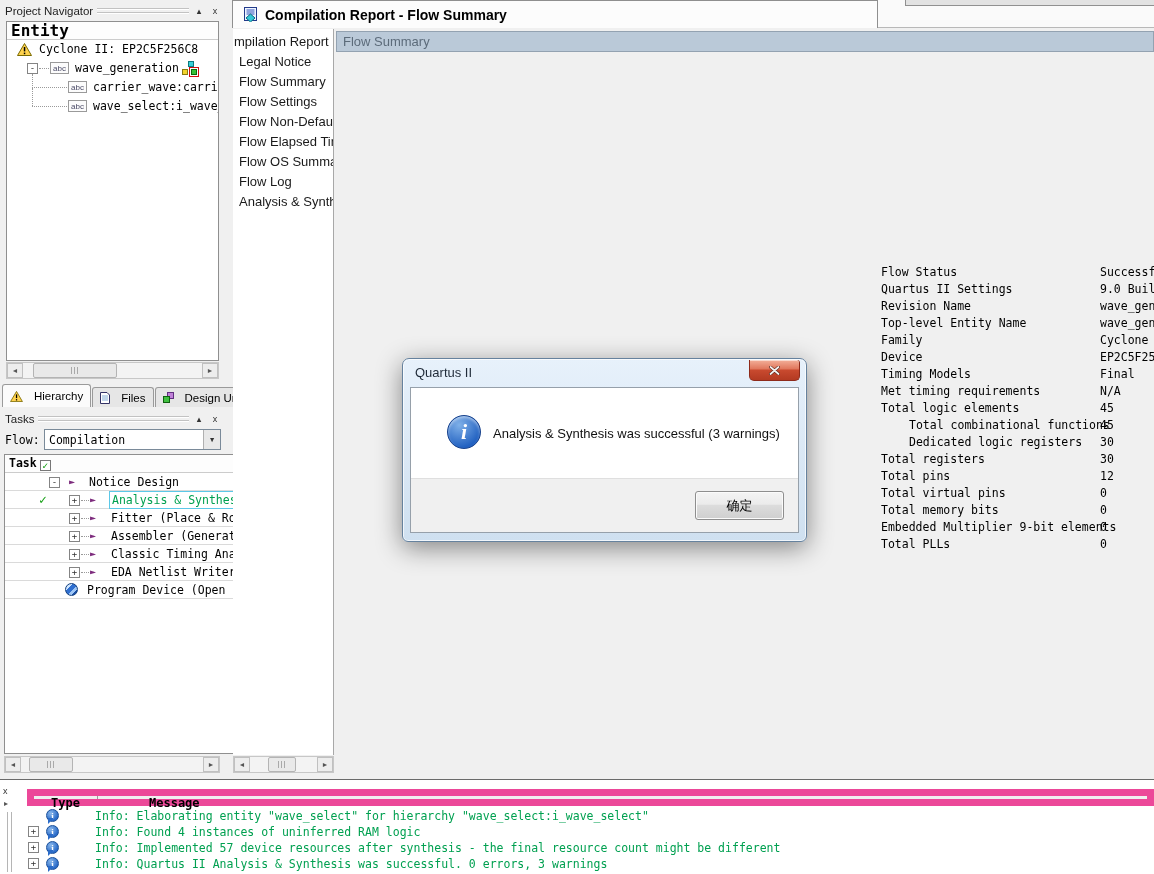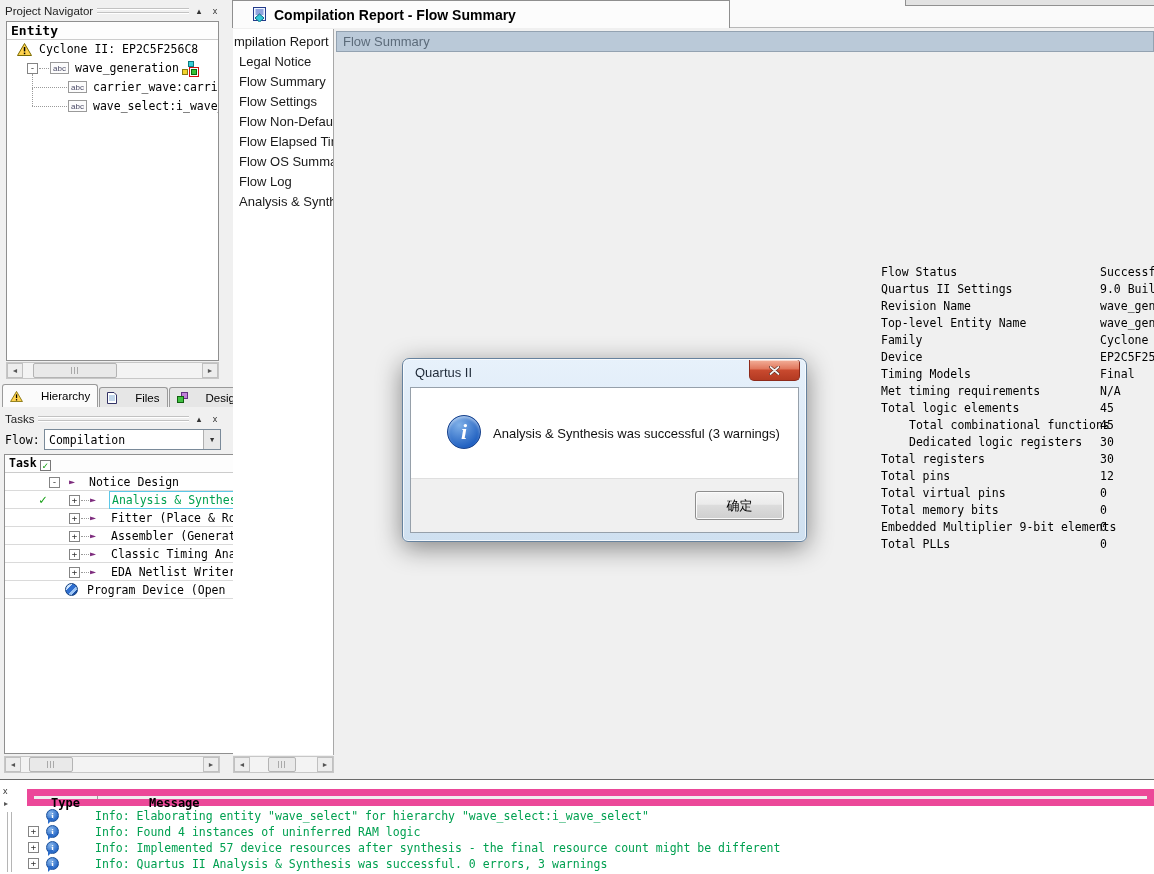--- a/index.html
+++ b/index.html
@@ -24,21 +24,21 @@
   
   .hscroll { position:absolute; height:17px; display:flex; align-items:stretch;
     background:#f3f3f3; border:1px solid #c7c7c7; }
   .sb-btn { width:16px; font-size:7px; color:#555; display:flex; align-items:center; justify-content:center; background:#ededed; border:1px solid #c0c0c0; }
   .sb-track { flex:1; position:relative; }
   .sb-thumb { position:absolute; top:0; height:100%; background:#e9e9e9; border:1px solid #b4b4b4; border-radius:2px; display:flex; align-items:center; justify-content:center; }
   .grip { width:8px; height:7px;
     background:repeating-linear-gradient(90deg,#a9a9a9 0 1px,transparent 1px 3px); }
 
   
-  .tree-header { height:18px; line-height:17px; padding-left:4px; font-size:13px; font-weight:bold;
+  .tree-header { height:18px; line-height:17px; padding-left:4px; font-size:16px; font-weight:bold;
     border-bottom:1px solid #cccccc; background:#fdfdfd; }
   .tnode { position:relative; height:19px; font-size:11.5px; line-height:19px; white-space:nowrap; }
   .tnode .nlabel { position:absolute; top:0; }
   .expbox { position:absolute; top:4px; width:11px; height:11px; border:1px solid #848484; background:#fff;
     font-size:9px; line-height:9px; text-align:center; color:#333; font-family:"DejaVu Sans Mono",monospace; }
   .abc-icon { position:absolute; top:3px; width:19px; height:12px; border:1px solid #9a9a9a; background:#fcfcfc;
     font-size:8px; line-height:11px; text-align:center; color:#4a4a66; font-family:"Liberation Sans",sans-serif; }
   .dotline { position:absolute; border-top:1px dotted #9a9a9a; height:0; top:9px; }
   .vdot { position:absolute; border-left:1px dotted #9a9a9a; width:0; }
 
@@ -46,21 +46,21 @@
   .du-icon { position:absolute; top:2px; width:16px; height:15px; }
   .du-icon i { position:absolute; width:6px; height:6px; }
   .du-top { left:6px; top:0; background:#39d0d8; border:1px solid #0c7a80; }
   .du-left { left:0px; top:8px; background:#f2d42c; border:1px solid #8a7a10; }
   .du-right { left:9px; top:8px; background:#35c235; border:1px solid #0a6a0a; outline:1px solid #d01010; outline-offset:1px; }
 
   .warn-svg { display:inline-block; vertical-align:-2px; }
 
   
   #pn-tabs { position:absolute; left:2px; top:384px; height:23px; display:flex; align-items:flex-end; gap:1px; }
-  .pn-tab { display:inline-flex; align-items:center; gap:18px; height:20px; padding:0 7px;
+  .pn-tab { display:inline-flex; align-items:center; gap:11px; height:20px; padding:0 7px;
     border:1px solid #9a9a9a; border-bottom:none; border-radius:3px 3px 0 0; background:#e6e6e6;
     font-size:11.5px; white-space:nowrap; }
   .pn-tab.active { background:#fbfbfb; height:23px; }
 
   
   #flow-row { position:absolute; left:2px; top:429px; width:222px; height:22px; font-size:11.5px; }
   #flow-label { position:absolute; left:3px; top:4px; }
   #flow-combo { position:absolute; left:42px; top:0; width:177px; height:21px; background:#fff;
     border:1px solid #7a8a99; }
   #flow-combo .cval { position:absolute; left:4px; top:3px; font-size:11.5px; }
@@ -76,22 +76,22 @@
   .trow .play { position:absolute; top:0; color:#7d2b7d; font-size:10px; }
   .trow .tlabel { position:absolute; top:0; }
   .trow .check { position:absolute; left:34px; top:0; color:#17a017; font-size:13px; font-weight:bold; }
   .trow .sel { background:#fff; border:1px solid #5cc8e8; padding:0 2px; line-height:16px; display:inline-block; color:#00a050; }
   .prog-icon { position:absolute; left:60px; top:2px; width:13px; height:13px; border-radius:50%;
     background:linear-gradient(135deg,#cfe6ff 0 30%,#2f6fd0 30% 55%,#9ec6f5 55% 75%,#1a4fa8 75%); border:1px solid #14407e; }
 
   
   #report { position:absolute; left:232px; top:0; width:922px; height:776px; }
   #tabbar { position:absolute; left:0; top:0; width:922px; height:28px; background:#fafafa; border-bottom:1px solid #b8b8b8; }
-  #rtab { position:absolute; left:0; top:0; width:498px; height:28px; background:#fcfcfc;
-    border:1px solid #8f8f8f; border-bottom:none; display:flex; align-items:center; gap:7px; padding:0 19px; }
+  #rtab { position:absolute; left:0; top:0; width:646px; height:28px; background:#fcfcfc;
+    border:1px solid #8f8f8f; border-bottom:none; display:flex; align-items:center; gap:7px; padding:0 10px; }
   #rtab .tab-title { font-size:14px; font-weight:bold; white-space:nowrap; }
   #mdi-edge { position:absolute; left:673px; top:0; width:249px; height:6px; background:#e2e2e2;
     border-left:1px solid #909090; border-bottom:1px solid #909090; }
 
   #rlist { position:absolute; left:1px; top:29px; width:101px; height:726px; background:#fff;
     border-right:1px solid #a8a8a8; overflow:hidden; padding-top:3px; }
   .rl-item { height:20px; line-height:20px; font-size:13px; padding-left:6px; white-space:nowrap; color:#1a1a1a; }
   .rl-item:first-child { padding-left:1px; }
 
   #rmain { position:absolute; left:104px; top:29px; width:818px; height:747px; background:#f0f0f0; }

